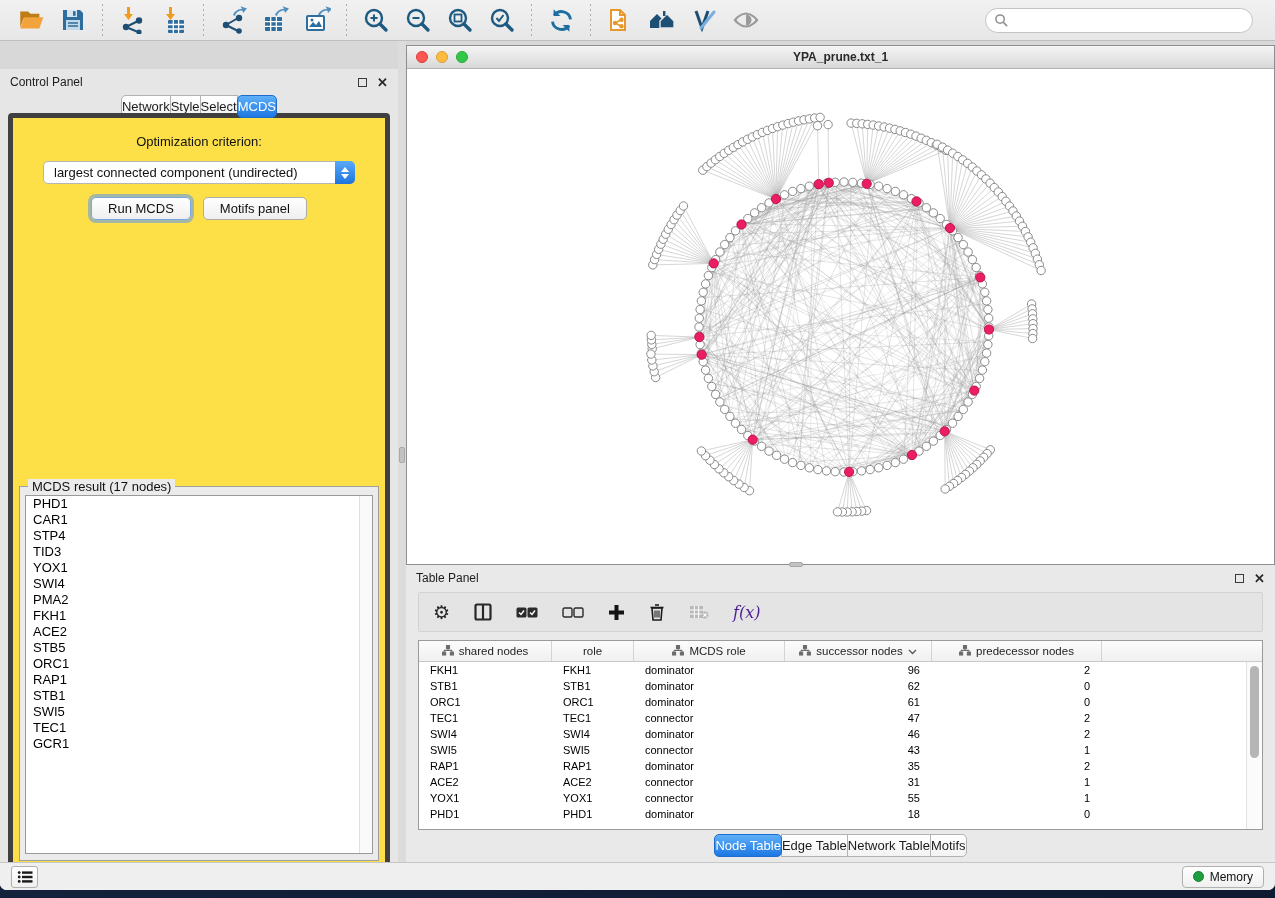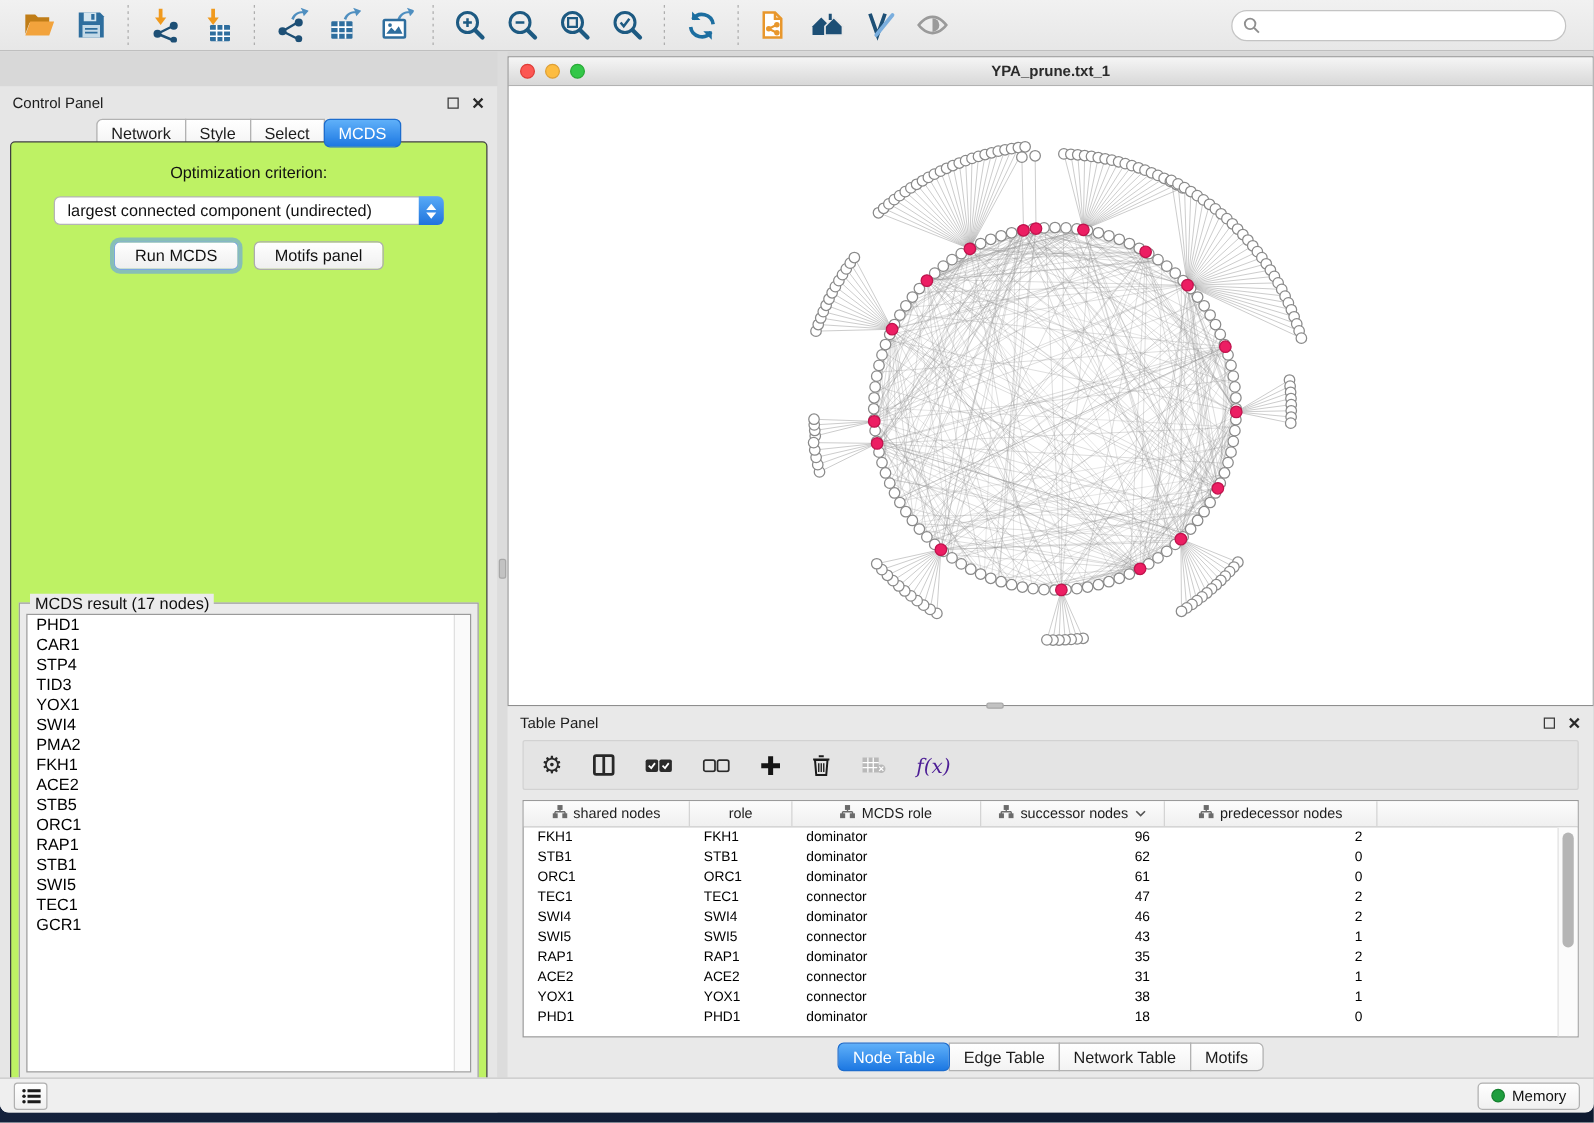--- a/index.html
+++ b/index.html
@@ -30,27 +30,27 @@
   .workspace { position:absolute; left:0; top:41px; right:0; bottom:28px; background:#d8d8d8; }
 
   
   .control-panel { position:absolute; left:0; top:0; width:398px; height:821px; background:#e6e6e6;margin-top:28px; }
   .panel-header { height:26px; display:flex; align-items:center; padding:0 10px; font-size:12px; color:#1c1c1c; }
   .panel-header .sp { flex:1; }
   .win-float { width:9px; height:9px; border:1.5px solid #3a3a3a; display:inline-block; margin-right:10px; }
   .win-close { font-size:13px; font-weight:bold; color:#2a2a2a; line-height:9px; }
   .seg-row { display:flex; justify-content:center; }
   .seg { font-size:13px; color:#1c1c1c; background:linear-gradient(#ffffff,#f3f3f3);
-         border:1px solid #b2b2b2; padding:3px 11px; margin-left:-1px; position:relative; }
+         border:1px solid #b2b2b2; padding:3px 0; margin-left:-1px; position:relative; }
   .seg:first-child { border-radius:5px 0 0 5px; margin-left:0; }
   .seg:last-child { border-radius:0 5px 5px 0; }
   .seg.active { background:linear-gradient(#5fb0f9,#1d78e2); color:#fff; border-color:#1d6dce;
                 border-radius:5px; z-index:2; }
   .cp-body { position:absolute; left:8px; right:8px; top:44px; bottom:10px;
-             background:#bef264; border:1px solid #404040; border-radius:4px; }
+             background:#fde047; border:5px solid #404040; border-radius:4px; }
   .opt-label { text-align:center; margin-top:16px; font-size:13px; color:#111; }
   .dropdown { margin:12px auto 0 auto; width:312px; height:23px; background:#fff;
               border:1px solid #b5b5b5; border-radius:5px; display:flex; align-items:center;
               position:relative; }
   .dropdown .val { flex:1; font-size:13px; color:#111; padding-left:10px; white-space:nowrap;
                    overflow:hidden; }
   .dd-step { width:20px; height:23px; margin:-1px -1px -1px 0; border-radius:0 5px 5px 0;
              background:linear-gradient(#58aaf7,#1f74dd); display:flex; flex-direction:column;
              align-items:center; justify-content:center; gap:2px; }
   .dd-step .up { width:0; height:0; border-left:4px solid transparent; border-right:4px solid transparent;
@@ -1287,21 +1287,21 @@
               <div class="td txt" style="width: 133px;">ACE2</div>
               <div class="td txt" style="width: 82px;">ACE2</div>
               <div class="td txt" style="width: 151px;">connector</div>
               <div class="td num" style="width: 147px;">31</div>
               <div class="td num" style="width: 170px;">1</div>
             </div>
             <div class="tr">
               <div class="td txt" style="width: 133px;">YOX1</div>
               <div class="td txt" style="width: 82px;">YOX1</div>
               <div class="td txt" style="width: 151px;">connector</div>
-              <div class="td num" style="width: 147px;">38</div>
+              <div class="td num" style="width: 147px;">55</div>
               <div class="td num" style="width: 170px;">1</div>
             </div>
             <div class="tr">
               <div class="td txt" style="width: 133px;">PHD1</div>
               <div class="td txt" style="width: 82px;">PHD1</div>
               <div class="td txt" style="width: 151px;">dominator</div>
               <div class="td num" style="width: 147px;">18</div>
               <div class="td num" style="width: 170px;">0</div>
             </div>
           </div>

